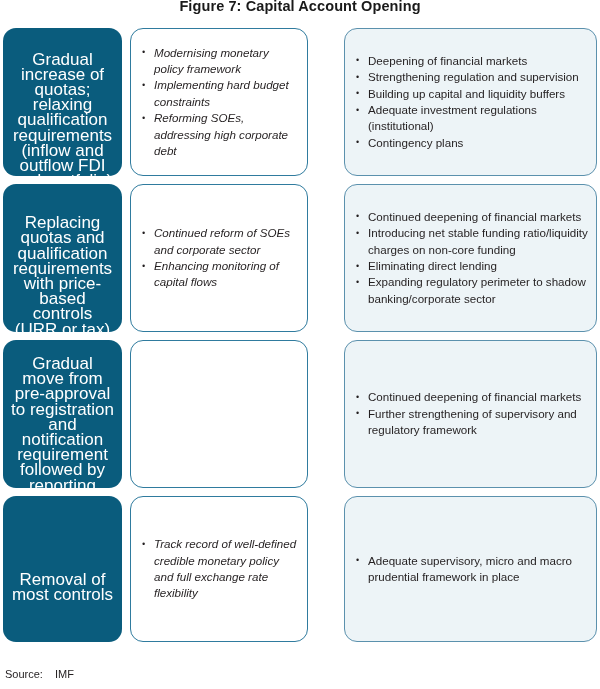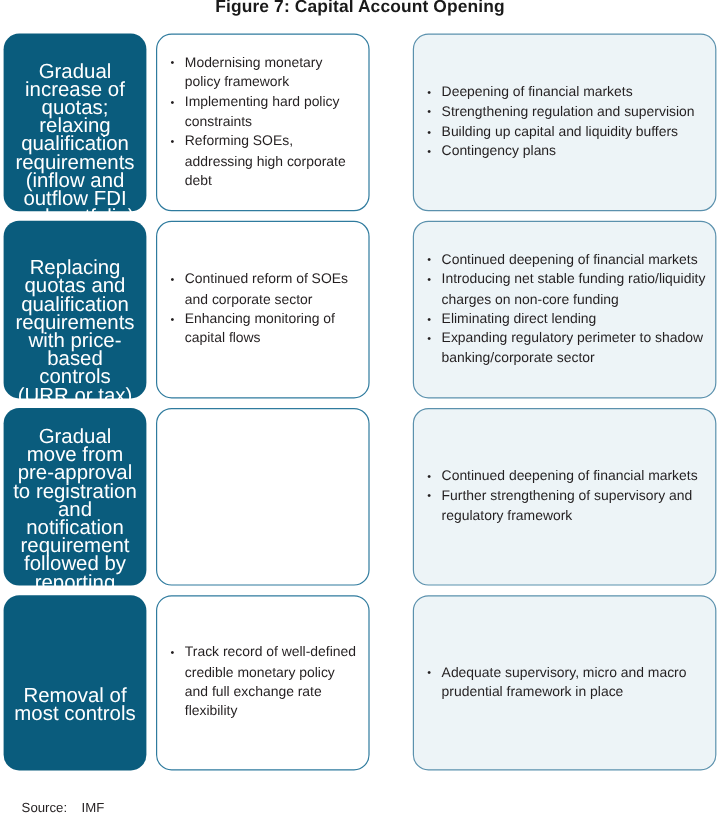--- a/index.html
+++ b/index.html
@@ -74,20 +74,21 @@
   }
 
   
   .cell-macro {
     background: #ffffff;
     border: 1px solid #2f7b9e;
     border-radius: 13px;
     padding: 10px 8px 10px 6px;
     display: flex;
     align-items: center;
+    font-style: italic;
   }
 
   
   .cell-fin {
     background: #edf4f7;
     border: 1px solid #5b91ad;
     border-radius: 13px;
     padding: 10px 8px 10px 6px;
     display: flex;
     align-items: center;
@@ -114,21 +115,21 @@
     left: 5px;
     top: -0.5px;
     font-size: 9px;
     line-height: 17px;
     color: #231f20;
   }
 
   
   .source-note {
     position: absolute;
-    left: 18px;
+    left: 5px;
     bottom: 8px;
     font-size: 11px;
     line-height: 14px;
     color: #231f20;
     display: flex;
     gap: 12px;
   }
   .source-note .src-label { }
   .source-note .src-value { }
 </style>
@@ -139,29 +140,30 @@
 
 <div class="matrix">
 
   <div class="row" style="height:148px;">
     <div class="cell-stage">
       <div class="stage-text">Gradual increase of quotas; relaxing qualification requirements (inflow and outflow FDI and portfolio)</div>
     </div>
     <div class="cell-macro">
       <ul class="bullets">
         <li>Modernising monetary policy framework</li>
-        <li>Implementing hard policy constraints</li>
+        <li>Implementing hard budget constraints</li>
         <li>Reforming SOEs, addressing high corporate debt</li>
       </ul>
     </div>
     <div class="cell-fin">
       <ul class="bullets">
         <li>Deepening of financial markets</li>
         <li>Strengthening regulation and supervision</li>
         <li>Building up capital and liquidity buffers</li>
+        <li>Adequate investment regulations (institutional)</li>
         <li>Contingency plans</li>
       </ul>
     </div>
   </div>
 
   <div class="row" style="height:148px;">
     <div class="cell-stage">
       <div class="stage-text">Replacing quotas and qualification requirements with price-based controls (URR or tax)</div>
     </div>
     <div class="cell-macro">

